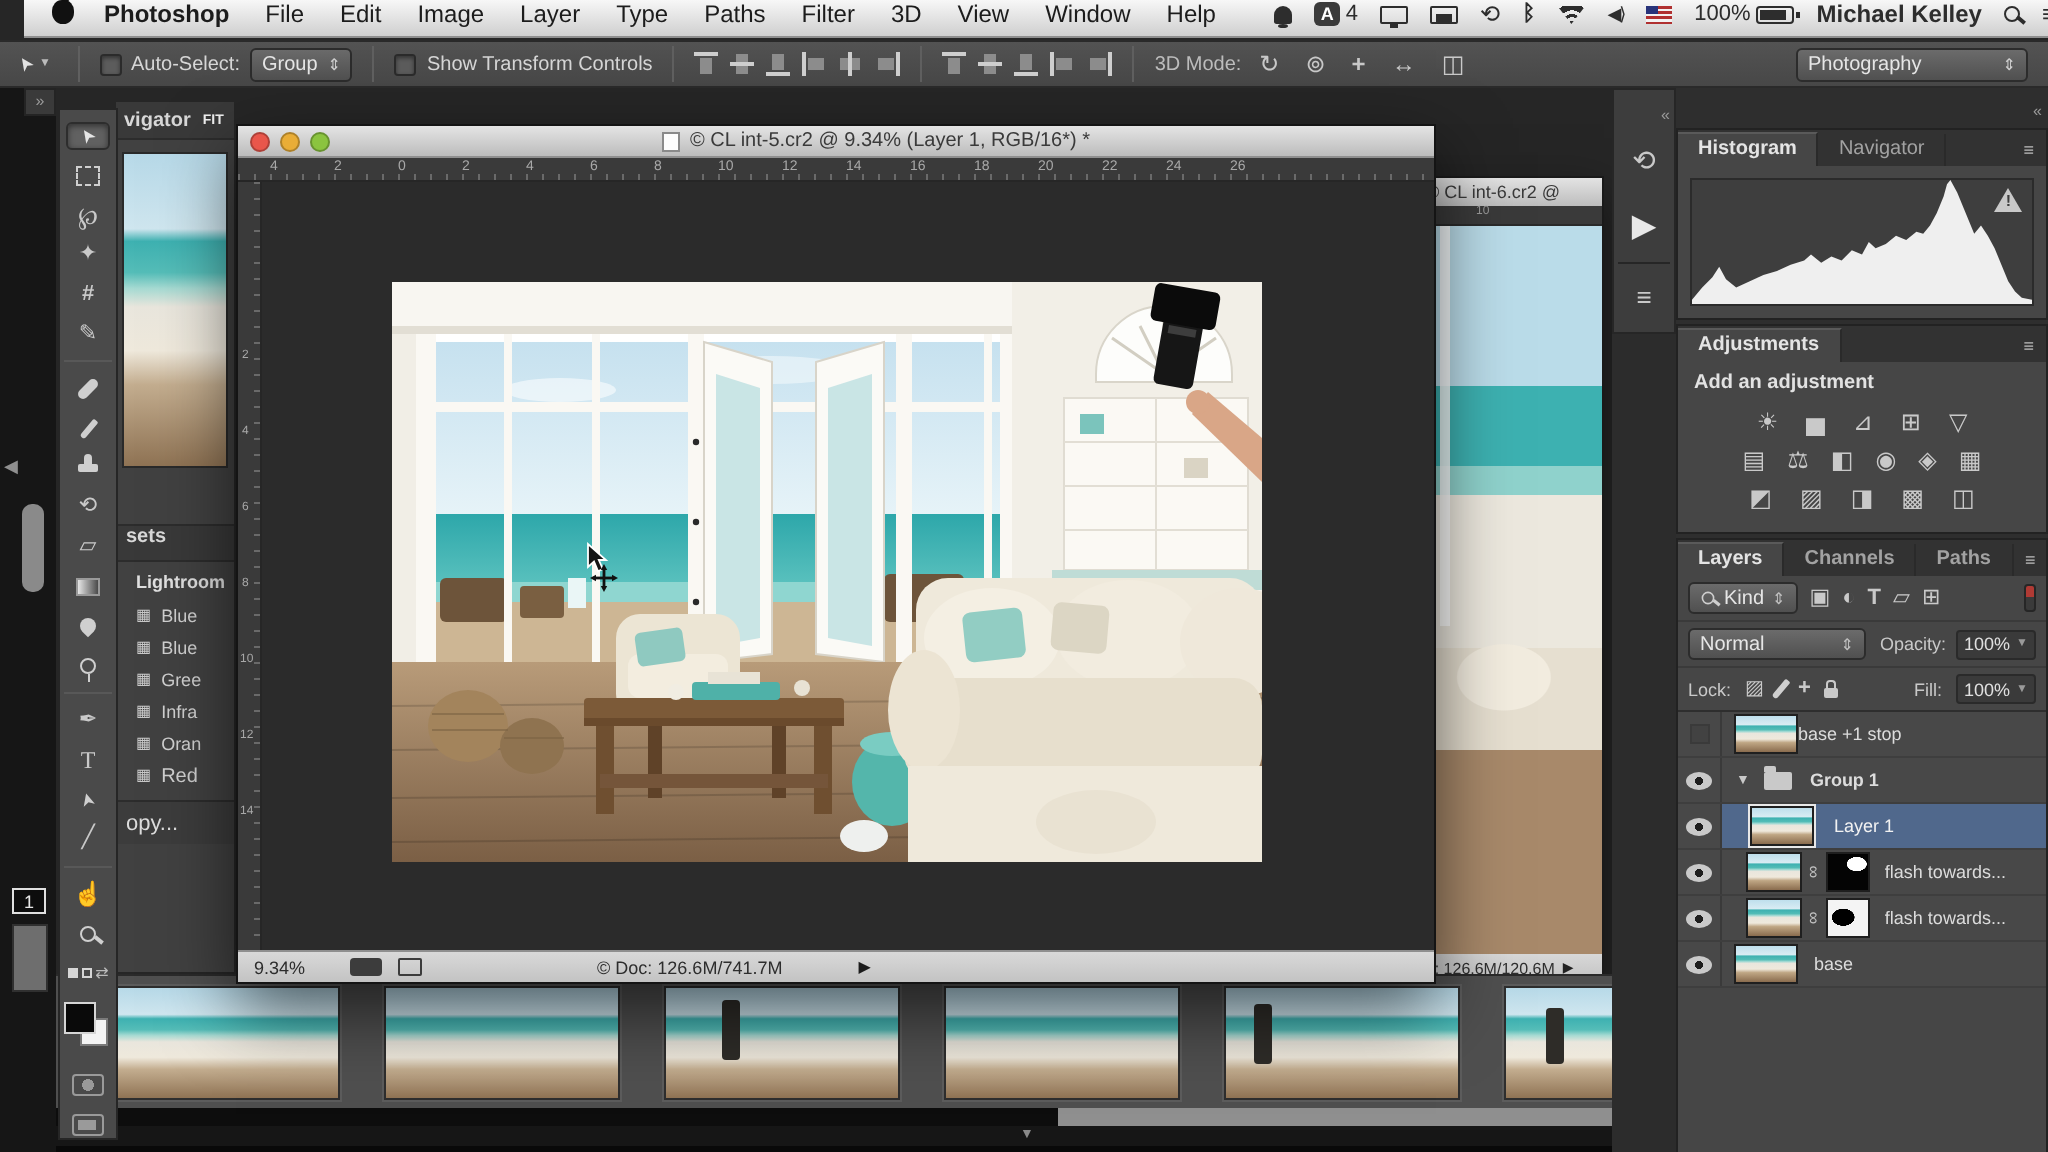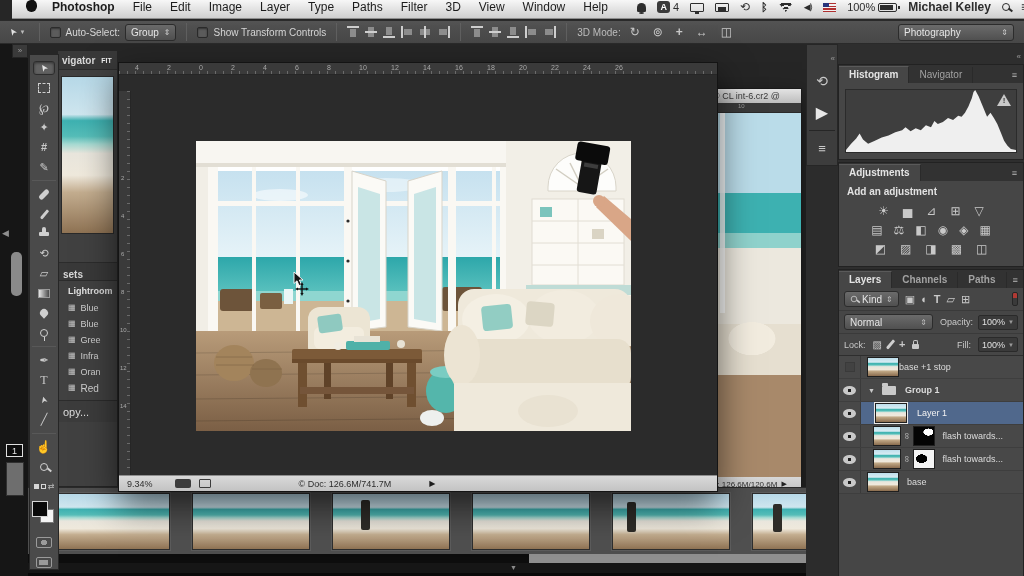--- a/index.html
+++ b/index.html
@@ -92,21 +92,21 @@
 <div class="abs" style="left:0;top:44px;width:1024px;height:532px;background:#262626"></div>
 
 <div class="abs" style="left:57px;top:50px;width:61px;height:437px;background:#414141;border:1px solid #262626;overflow:hidden">
   <div style="height:19px;background:#393939;border-bottom:1px solid #2c2c2c;display:flex;align-items:center;padding:0 4px;gap:6px">
     <span style="color:#d8d8d8;font-size:10px;font-weight:bold">vigator</span>
     <span style="color:#f0f0f0;font-size:7px;font-weight:bold">FIT</span>
     <span style="color:#8f8f8f;font-size:7px">FILL</span>
   </div>
   <div class="beach" style="margin:6px 3px;height:158px;border:1px solid #2a2a2a"></div>
   <div style="height:22px"></div>
-  <div style="height:19px;background:#393939;border-top:1px solid #2c2c2c;border-bottom:1px solid #2c2c2c;display:flex;align-items:flex-end;padding:0 5px">
+  <div style="height:19px;background:#393939;border-top:1px solid #2c2c2c;border-bottom:1px solid #2c2c2c;display:flex;align-items:flex-start;padding:0 5px">
     <span style="color:#d8d8d8;font-size:10px;font-weight:bold">sets</span>
   </div>
   <div style="padding:5px 0 4px 10px">
     <div style="color:#e0e0e0;font-size:9px;font-weight:bold;margin-bottom:4px">Lightroom</div>
     <div class="row" style="gap:5px;height:16px">
         <span class="g" style="font-size:8px">▦</span>
         <span style="color:#cfcfcf;font-size:9px">Blue</span>
       </div>
     <div class="row" style="gap:5px;height:16px">
         <span class="g" style="font-size:8px">▦</span>
@@ -328,20 +328,27 @@
         <span class="lthumb" style="margin-left:6px"></span>
         <span style="margin-left:8px">base</span>
       </div>
     </div>
     <div class="pbody" style="flex:1"></div>
 
   </div>
 </div>
 
 <div class="abs" style="left:118px;top:62px;width:600px;height:430px;background:#2b2b2b;border:1px solid #141414;box-shadow:0 14px 34px rgba(0,0,0,.6);z-index:30">
+  <div style="height:16px;background:linear-gradient(#e4e4e4,#bcbcbc);border-bottom:1px solid #8f8f8f;display:flex;align-items:center;padding:0 6px">
+    <span class="traffic" style="background:#e9564b"></span>
+    <span class="traffic" style="background:#e9ad37;margin-left:5px"></span>
+    <span class="traffic" style="background:#8bc43f;margin-left:5px"></span>
+    <span style="width:9px;height:10px;background:#fdfdfd;border:1px solid #8a8a8a;margin:0 5px 0 auto"></span>
+    <span style="color:#3a3a3a;font-size:10px;margin-right:auto;white-space:nowrap">© CL int-5.cr2 @ 9.34% (Layer 1, RGB/16*) *</span>
+  </div>
   <div style="position:relative;height:12px;background:#3a3a3a;border-bottom:1px solid #262626;overflow:hidden">
     <span style="position:absolute;left:16px;top:1px;color:#a8a8a8;font-size:7px">4</span>
     <span style="position:absolute;left:48px;top:1px;color:#a8a8a8;font-size:7px">2</span>
     <span style="position:absolute;left:80px;top:1px;color:#a8a8a8;font-size:7px">0</span>
     <span style="position:absolute;left:112px;top:1px;color:#a8a8a8;font-size:7px">2</span>
     <span style="position:absolute;left:144px;top:1px;color:#a8a8a8;font-size:7px">4</span>
     <span style="position:absolute;left:176px;top:1px;color:#a8a8a8;font-size:7px">6</span>
     <span style="position:absolute;left:208px;top:1px;color:#a8a8a8;font-size:7px">8</span>
     <span style="position:absolute;left:240px;top:1px;color:#a8a8a8;font-size:7px">10</span>
     <span style="position:absolute;left:272px;top:1px;color:#a8a8a8;font-size:7px">12</span>

